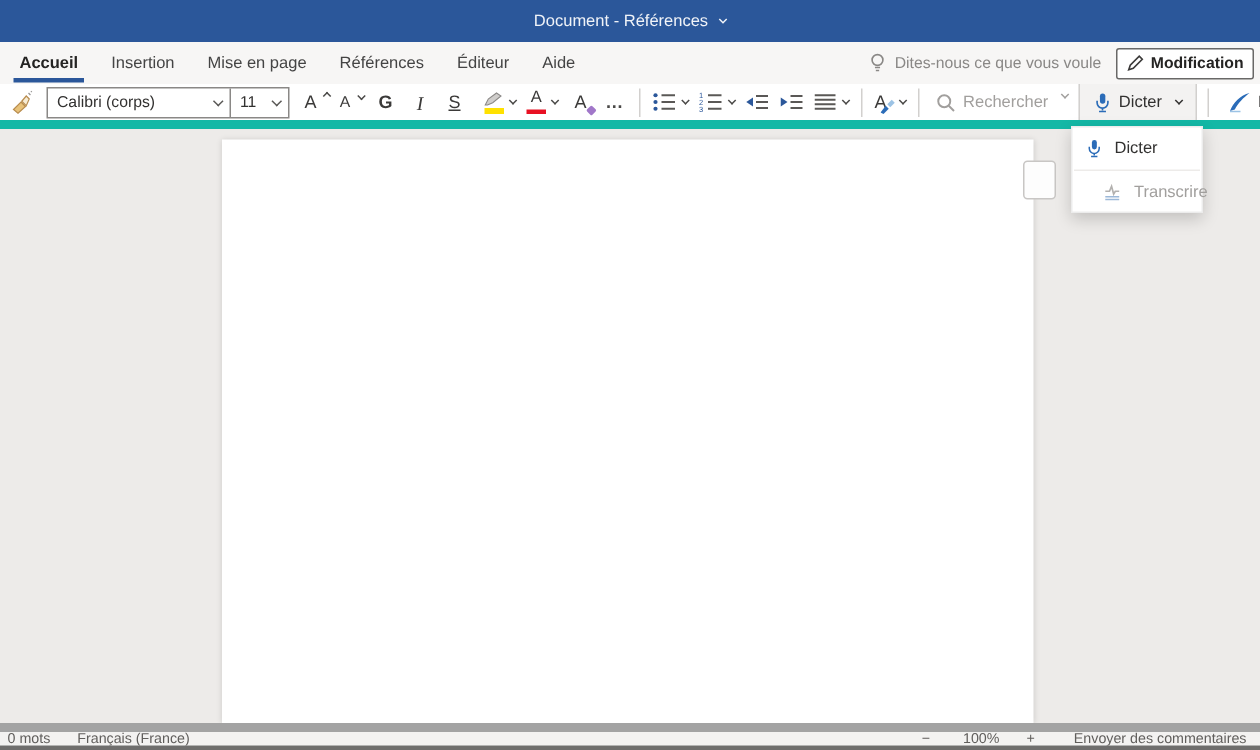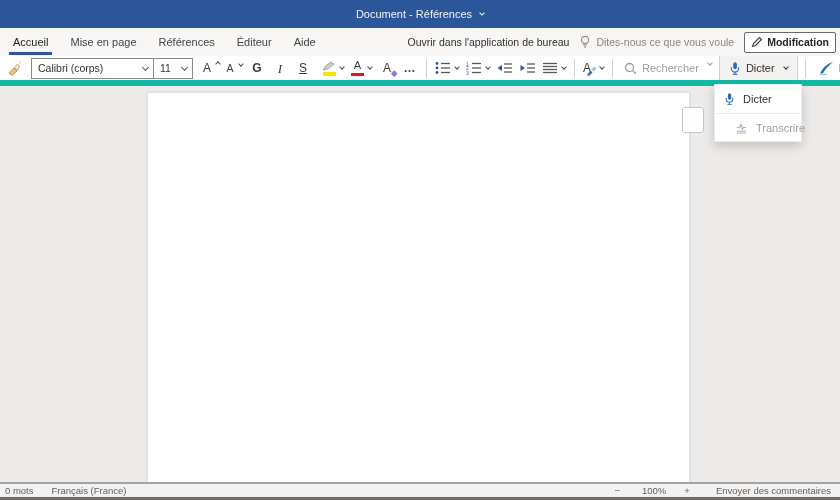--- a/index.html
+++ b/index.html
@@ -6,21 +6,21 @@
   html,body { width:840px; height:500px; overflow:hidden; background:#fff;
     font-family:"Liberation Sans", sans-serif; -webkit-font-smoothing:antialiased; }
   .titlebar { height:28px; background:#2b579a; display:flex; align-items:center; justify-content:center;
     color:rgba(255,255,255,.93); font-size:11px; }
   .titlebar .ttl { display:flex; align-items:center; gap:4px; cursor:default; }
   .chev { display:inline-block; width:5px; height:5px; border-right:1.3px solid currentColor;
     border-bottom:1.3px solid currentColor; transform:rotate(45deg); margin-left:4px; position:relative; top:-1px; }
   .chev.small { width:4px; height:4px; }
   .tabrow { height:28px; background:#f7f6f5; display:flex; align-items:stretch; padding-left:2px; }
   .tab { position:relative; display:flex; align-items:center; padding:0 11px; font-size:11px; color:#444; cursor:pointer; }
-  .tab.active { font-weight:normal; color:#252423; }
+  .tab.active { font-weight:bold; color:#252423; }
   .tab.active::after { content:""; position:absolute; left:7px; right:7px; bottom:1px; height:3px; background:#2b579a; }
   .tabrow-right { margin-left:auto; display:flex; align-items:center; gap:10px; padding-right:4px; }
   .open-desktop { font-size:10.5px; color:#323130; cursor:pointer; white-space:nowrap; }
   .tellme { display:flex; align-items:center; gap:5px; color:#8a8886; font-size:10.5px; cursor:text; white-space:nowrap; }
   .mode-btn { display:flex; align-items:center; gap:4px; border:1px solid #69686 7; border:1px solid #696867;
     border-radius:2px; height:21px; padding:0 6px; font-size:10.5px; font-weight:bold; color:#252423;
     background:#fff; cursor:pointer; white-space:nowrap; }
   .toolbar { height:30px; background:#fff; border-bottom:6px solid #14b8a6; display:flex; align-items:center;
     padding:0 4px; gap:1px; overflow:hidden; white-space:nowrap; }
   .tbtn { display:flex; align-items:center; justify-content:center; height:24px; min-width:22px; padding:0 3px;
@@ -43,21 +43,21 @@
   .canvas { position:relative; height:396px; background:#edebe9; overflow:hidden; }
   .page { position:absolute; left:148px; top:7px; width:541px; height:389px; background:#fff;
     box-shadow:0 0 4px rgba(0,0,0,.14); cursor:text; }
   .comment-box { position:absolute; left:682px; top:21px; width:22px; height:26px; background:#fdfdfd;
     border:1px solid #c8c6c4; border-radius:3px; cursor:pointer; }
   .dicter-menu { position:absolute; left:714px; top:84px; width:88px; background:#fff; border:1px solid #ececec;
     box-shadow:0 4px 10px rgba(0,0,0,.18); z-index:10; padding:2px 0; }
   .menu-item { display:flex; align-items:center; gap:8px; padding:5px 9px; font-size:11px; color:#323130; cursor:pointer; }
   .menu-item.disabled { color:#a19f9d; cursor:default;padding-left:20px; }
   .menu-sep { height:1px; background:#edebe9; margin:2px 1px; }
-  .statusbar { height:15px; background:#f3f2f1; border-top:2px solid #a3a3a3; display:flex; align-items:center;
+  .statusbar { height:15px; background:#f3f2f1; border-top:6px solid #a3a3a3; display:flex; align-items:center;
     font-size:9.5px; color:#605e5c; padding:0 0 0 3px; overflow:hidden; white-space:nowrap; }
   .statusbar .item { padding:0 9px; cursor:pointer; flex:none; }
   .zoomout { margin-left:auto; }
   .bottomstrip { height:3px; background:#6f6e6d; }
   svg { display:block; flex:none; }
 </style>
 </head>
 <body>
 
 <div class="titlebar">
@@ -65,34 +65,36 @@
     <span>Document  -  Références</span>
     <span class="chev small"></span>
   </div>
 </div>
 
 <div class="tabrow">
   <div class="tab active">
       <span>Accueil</span>
     </div>
   <div class="tab">
+      <span>Insertion</span>
+    </div>
+  <div class="tab">
       <span>Mise en page</span>
     </div>
   <div class="tab">
       <span>Références</span>
     </div>
   <div class="tab">
       <span>Éditeur</span>
     </div>
   <div class="tab">
       <span>Aide</span>
     </div>
 
   <div class="tabrow-right">
-    <span class="open-desktop">Ouvrir dans l'application de bureau</span>
     <div class="tellme">
       <svg width="12" height="14" viewBox="0 0 12 14">
         <circle cx="6" cy="5" r="3.6" fill="none" stroke="#8a8886" stroke-width="1.1"></circle>
         <line x1="4.3" y1="10" x2="7.7" y2="10" stroke="#8a8886" stroke-width="1.1"></line>
         <line x1="4.9" y1="12" x2="7.1" y2="12" stroke="#8a8886" stroke-width="1.1"></line>
       </svg>
       <span>Dites-nous ce que vous voule</span>
     </div>
     <div class="mode-btn">
       <svg width="12" height="12" viewBox="0 0 12 12">

